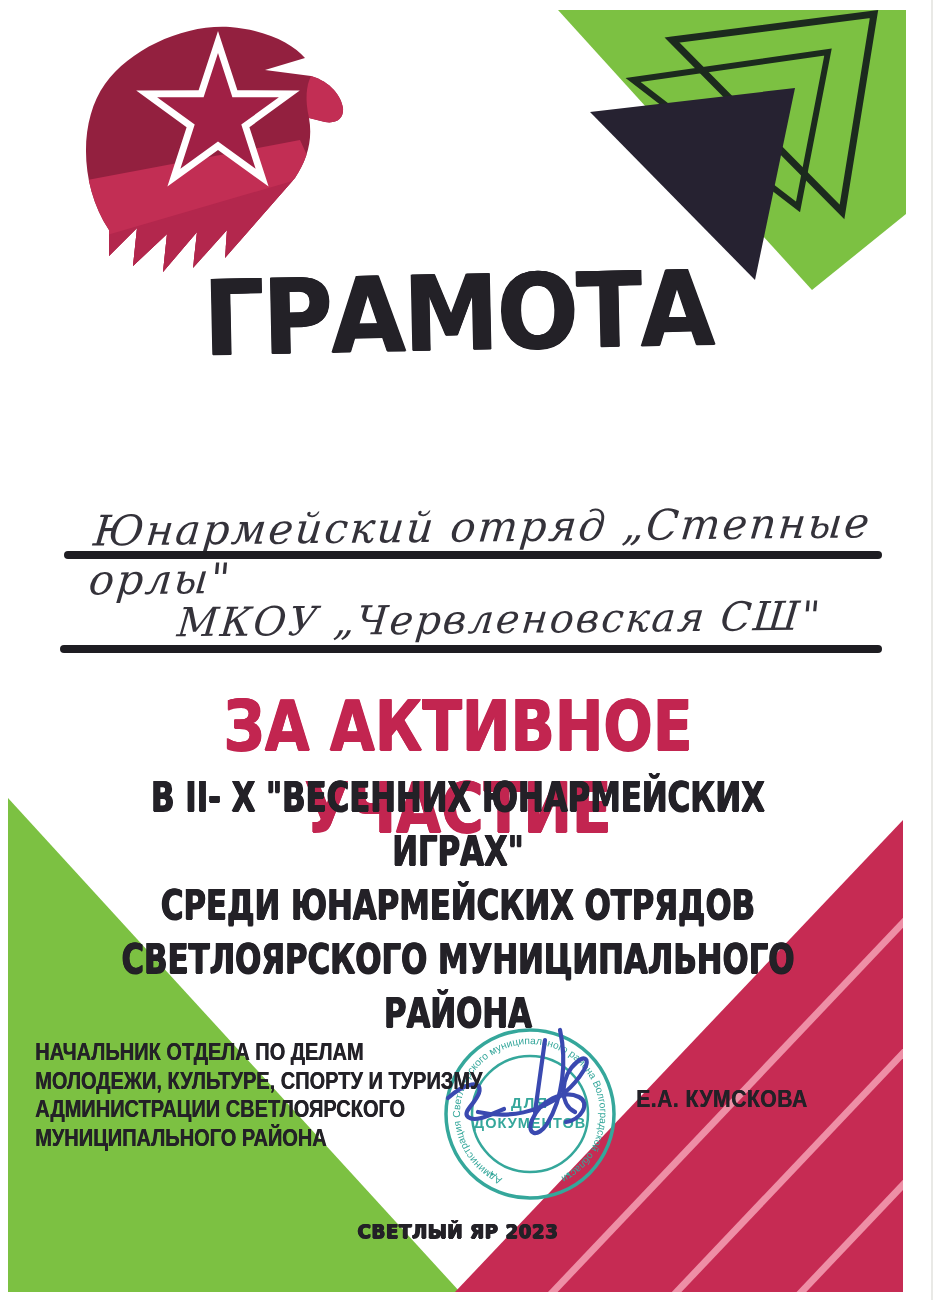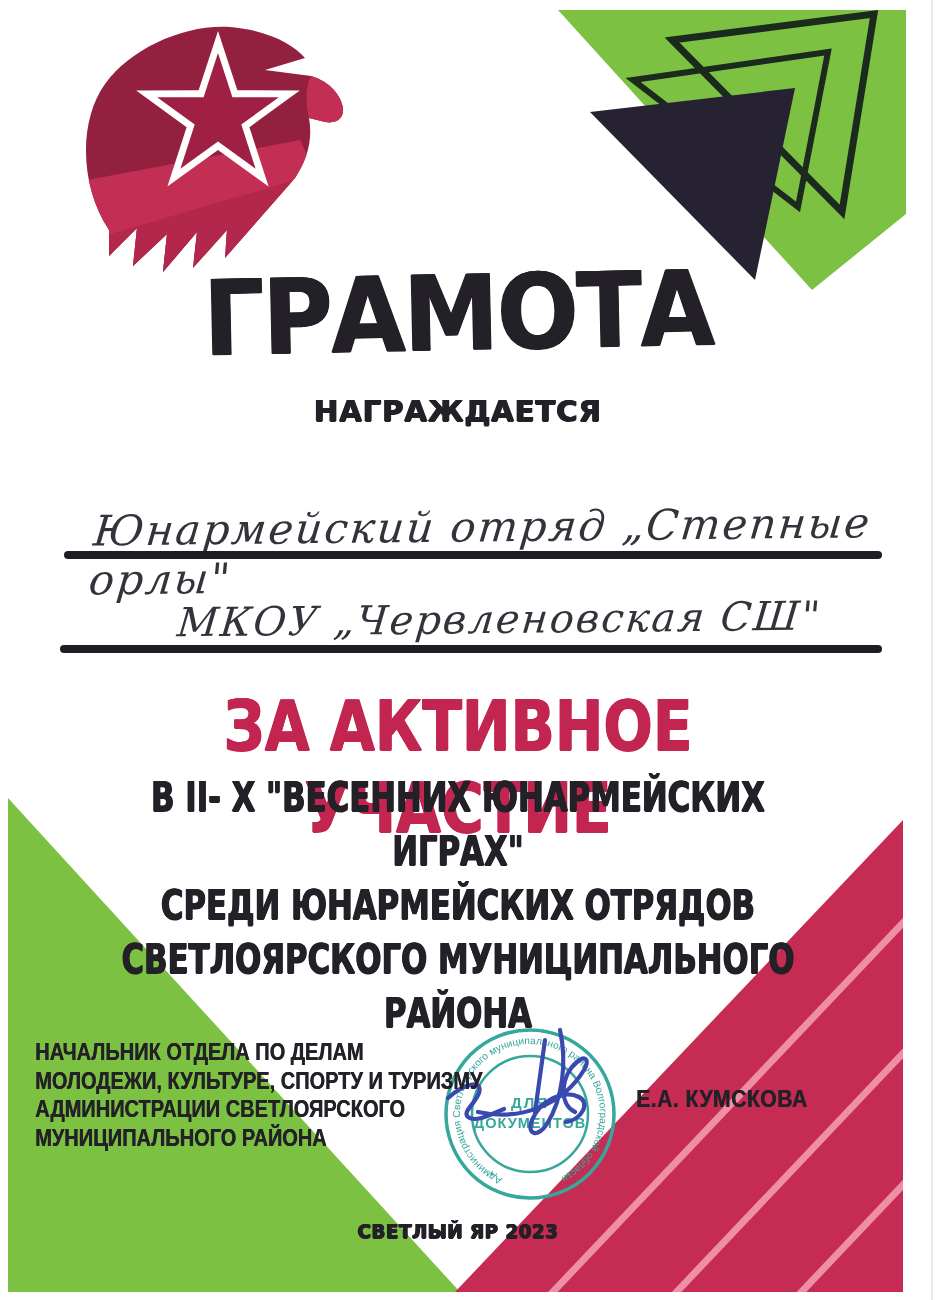--- a/index.html
+++ b/index.html
@@ -111,21 +111,20 @@
     <g fill="none" stroke="#3a49b0" stroke-width="4.2" stroke-linecap="round">
       <path d="M448,1098 c18,-16 35,-18 31,-5 c-4,11 -17,19 -11,24 c8,6 23,-3 36,-8"></path>
       <path d="M560,1030 c7,32 3,68 -13,94 c-9,14 -21,11 -15,-4 c8,-19 31,-31 47,-23 c12,6 2,23 -13,25"></path>
       <path d="M478,1112 c42,9 84,-6 106,-42 c6,-11 1,-15 -7,-8 c-16,13 -19,42 -2,50"></path>
       <path d="M545,1040 l-10,72"></path>
     </g>
   </svg>
 
   <div class="txt center-band brush title">ГРАМОТА</div>
 
-  <div class="txt center-band brush subtitle">НАГРАЖДАЕТСЯ</div>
 
   <div class="hand hand1">Юнармейский отряд „Степные орлы"</div>
   <div class="uline u1"></div>
 
   <div class="hand hand2">МКОУ „Червленовская СШ"</div>
   <div class="uline u2"></div>
 
   <div class="txt center-band brush award-heading">ЗА АКТИВНОЕ УЧАСТИЕ</div>
 
   <div class="txt center-band brush award-lines">

